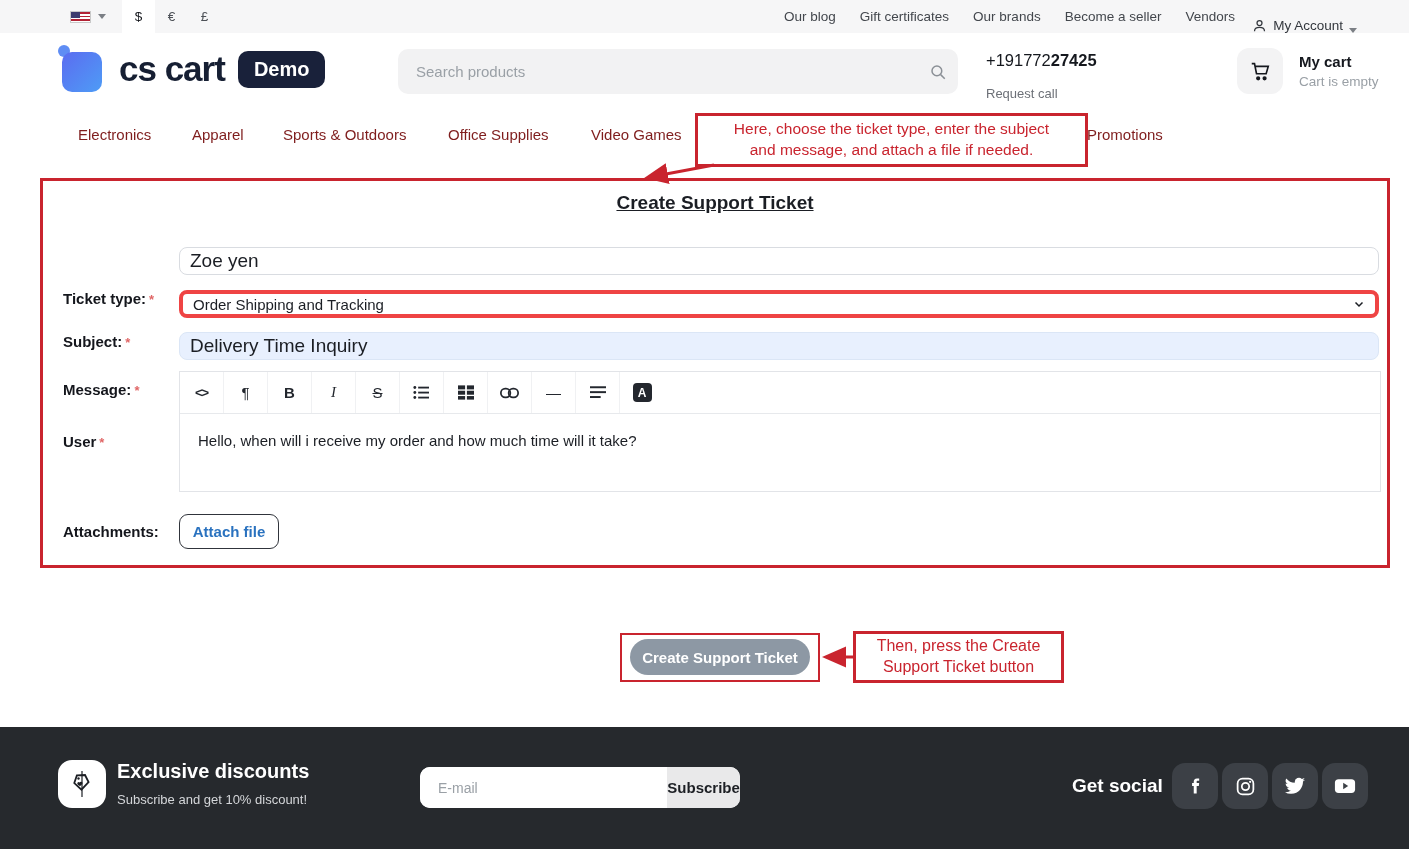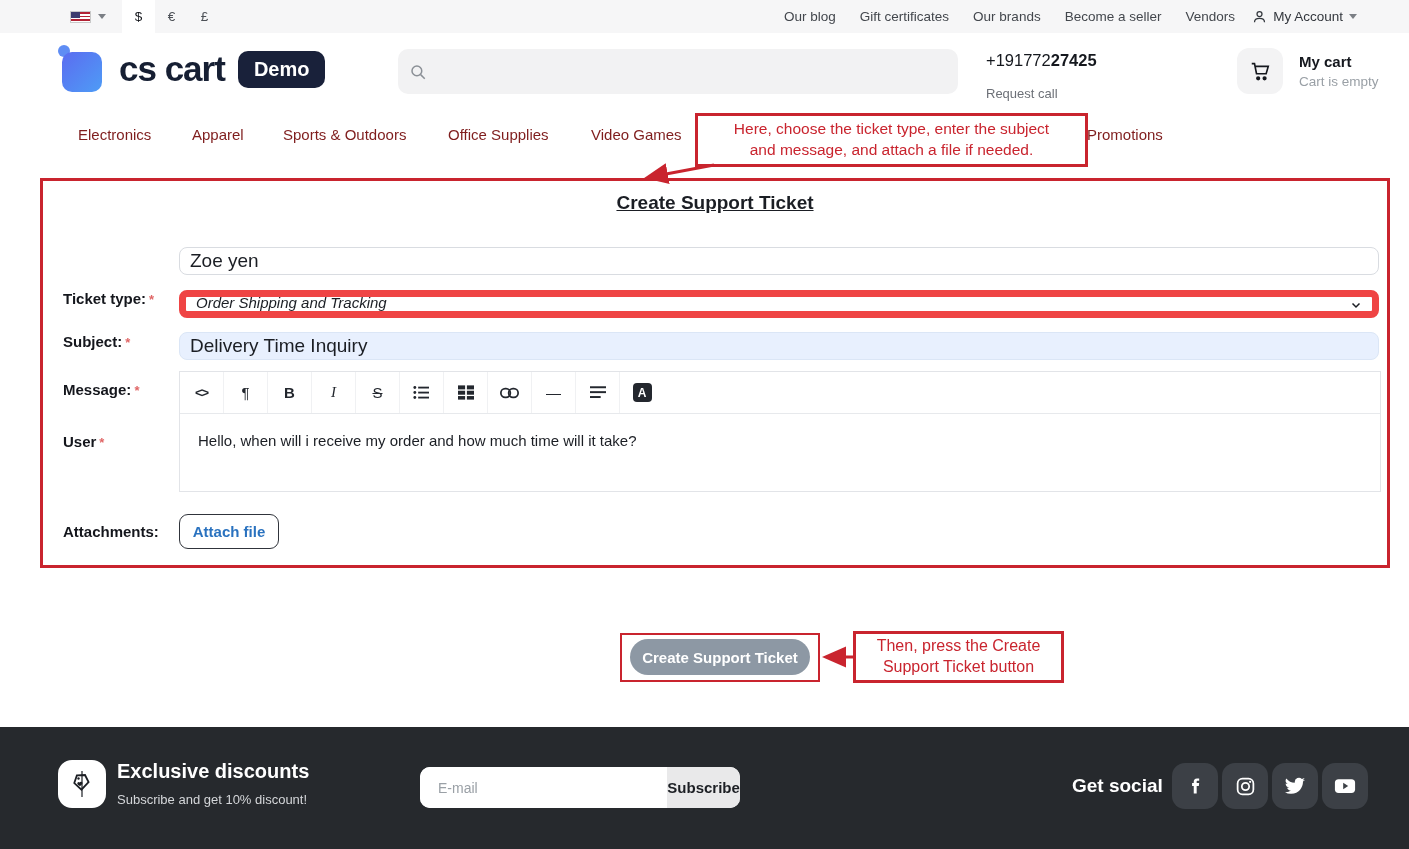--- a/index.html
+++ b/index.html
@@ -11,21 +11,21 @@
   .topbar { position:absolute; left:0; top:0; width:1409px; height:33px; background:#f6f6f7; }
   .flag-wrap { position:absolute; left:70px; top:0; height:33px; display:flex; align-items:center; gap:7px; cursor:pointer; }
   .flag { width:21px; height:12px; position:relative; background:repeating-linear-gradient(#b22234 0 1.8px,#fff 1.8px 3.6px); border:0.5px solid #c9c9c9; }
   .flag:before { content:""; position:absolute; left:0; top:0; width:9px; height:6.5px; background:#3c3b6e; }
   .caret { width:0; height:0; border-left:4px solid transparent; border-right:4px solid transparent; border-top:5px solid #7b7f85; display:inline-block; }
   .currencies { position:absolute; left:122px; top:0; height:33px; display:flex; }
   .cur { width:33px; height:33px; display:flex; align-items:center; justify-content:center; font-size:13.5px; color:#4d5157; cursor:pointer; }
   .cur.active { background:#fff; color:#14161c; }
   .toplinks { position:absolute; right:174px; top:0; height:33px; display:flex; align-items:center; gap:24px; }
   .toplink { font-size:13.5px; color:#43474d; cursor:pointer; white-space:nowrap; }
-  .account { position:absolute; right:52px; top:0; height:33px; display:flex; align-items:center; gap:6px; cursor:pointer; font-size:13.5px; color:#33373d; }
+  .account { position:absolute; right:52px; top:0; height:33px; display:flex; align-items:flex-end; gap:6px; cursor:pointer; font-size:13.5px; color:#33373d; }
 
   
   .header { position:absolute; left:0; top:33px; width:1409px; height:77px; background:#fff; }
   .logo { position:absolute; left:62px; top:14px; display:flex; align-items:center; gap:13px; cursor:pointer; }
   .logo-mark { position:relative; width:44px; height:44px; }
   .logo-sq { position:absolute; left:0; top:5px; width:40px; height:40px; border-radius:10px; background:linear-gradient(135deg,#5b6cf0,#4e9cf6); }
   .logo-dot { position:absolute; left:-4px; top:-2px; width:12px; height:12px; border-radius:50%; background:#5f8df4; }
   .logo-text { font-size:35px; font-weight:bold; color:#161f33; letter-spacing:-1px; }
   .logo-badge { background:#19213a; color:#fff; font-size:20px; font-weight:bold; border-radius:10px; padding:7px 16px; }
   .search { position:absolute; left:398px; top:16px; width:560px; height:45px; background:#f2f2f3; border-radius:10px; display:flex; align-items:center; }
@@ -44,21 +44,21 @@
   
   .nav { position:absolute; left:0; top:110px; width:1409px; height:50px; background:#fff; }
   .nav-item { position:absolute; top:16px; font-size:15px; font-weight:normal; color:#7f1d1d; cursor:pointer; white-space:nowrap; }
 
   
   .form-box { position:absolute; left:40px; top:178px; width:1350px; height:390px; border:3px solid #c9242e; background:#fff; }
   .form-title { position:absolute; left:0; top:11px; width:100%; text-align:center; font-size:19px; font-weight:bold; color:#1b1e24; text-decoration:underline; }
   .f-label { position:absolute; left:20px; font-size:15px; font-weight:bold; color:#14161c; }
   .req { color:#e06666; font-size:13px; margin-left:3px; }
   .f-input { position:absolute; left:136px; width:1200px; height:28px; border:1px solid #d9dce1; border-radius:8px; background:#fff; font-size:19px; color:#1b1e24; padding:0 10px; font-family:inherit; outline:none; }
-  .f-select { position:absolute; left:136px; width:1200px; height:28px; border:7px solid #ef4444; border-radius:8px; background:#fff; display:flex; align-items:flex-end; justify-content:space-between; padding:0 10px; font-size:15px; color:#1b1e24; cursor:pointer;font-style:italic; }
+  .f-select { position:absolute; left:136px; width:1200px; height:28px; border:4px solid #ef4444; border-radius:8px; background:#fff; display:flex; align-items:center; justify-content:space-between; padding:0 10px; font-size:15px; color:#1b1e24; cursor:pointer; }
   .f-subject { background:#e8f0fe; border-color:#dbe6f6; }
   .editor { position:absolute; left:136px; top:190px; width:1202px; border:1px solid #e2e4e8; background:#fff; }
   .toolbar { height:42px; display:flex; border-bottom:1px solid #e7e9ec; }
   .tb-btn { width:44px; height:41px; display:flex; align-items:center; justify-content:center; border-right:1px solid #f0f1f3; color:#23272e; font-size:15px; cursor:pointer; }
   .tb-btn .b { font-weight:bold; }
   .tb-btn .i { font-style:italic; font-family:"Liberation Serif",serif; }
   .tb-btn .s { text-decoration:line-through; }
   .tb-btn .code { font-size:13px; font-weight:bold; letter-spacing:-1px; }
   .tb-a { background:#23272e; color:#fff; font-weight:bold; font-size:12px; width:19px; height:19px; border-radius:4px; display:flex; align-items:center; justify-content:center; }
   .editor-body { height:77px; padding:16px 18px; font-size:15px; color:#1b1e24; line-height:1.4; cursor:text; }
@@ -122,20 +122,21 @@
   <div class="header">
     <div class="logo">
       <span class="logo-mark">
         <span class="logo-dot"></span>
           <span class="logo-sq"></span>
       </span>
       <span class="logo-text">cs cart</span>
       <span class="logo-badge">Demo</span>
     </div>
     <div class="search">
+      <input type="text" placeholder="Search products" style="">
       <span class="search-ico">
         <svg width="18" height="18" viewBox="0 0 24 24" fill="none" stroke="#8b9096" stroke-width="2">
             <circle cx="10.5" cy="10.5" r="6.5"></circle>
             <path d="M15.5 15.5 L21 21"></path>
           </svg>
       </span>
     </div>
     <div class="phone-block">
       <div class="phone"><span>+191772</span><b>27425</b></div>
       <div class="request-call">Request call</div>

